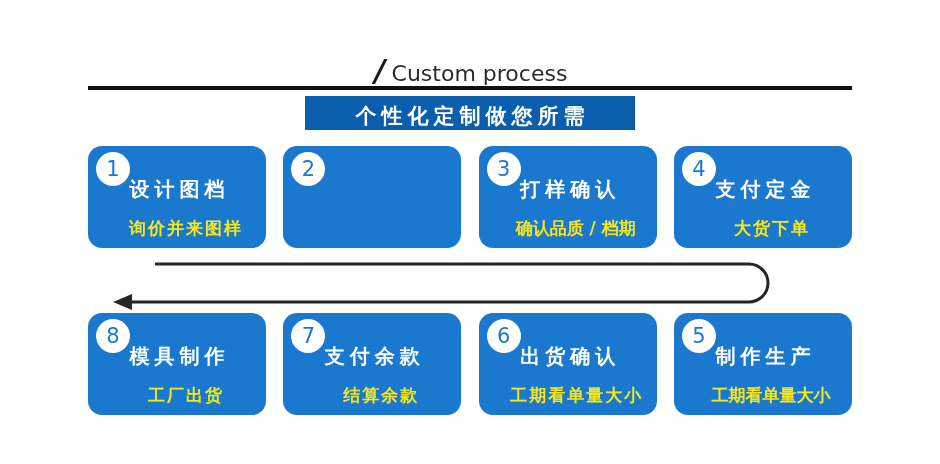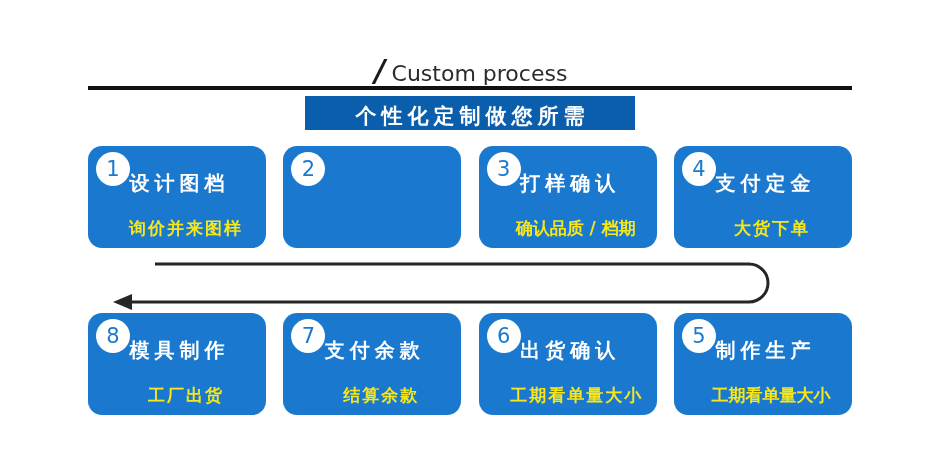--- a/index.html
+++ b/index.html
@@ -130,21 +130,21 @@
     text-indent: 5px;
     line-height: 30px;
   }
   .step-sub {
     color: #f7e71a;
     font-size: 17px;
     font-weight: bold;
     letter-spacing: 2px;
     text-indent: 2px;
     line-height: 24px;
-    margin-top: 18px;
+    margin-top: 12px;
     padding-left: 16px;
   }
   .step-sub.tight {
     letter-spacing: 0px;
     text-indent: 0px;
   }
 
   
   .arrow-layer {
     position: absolute;

